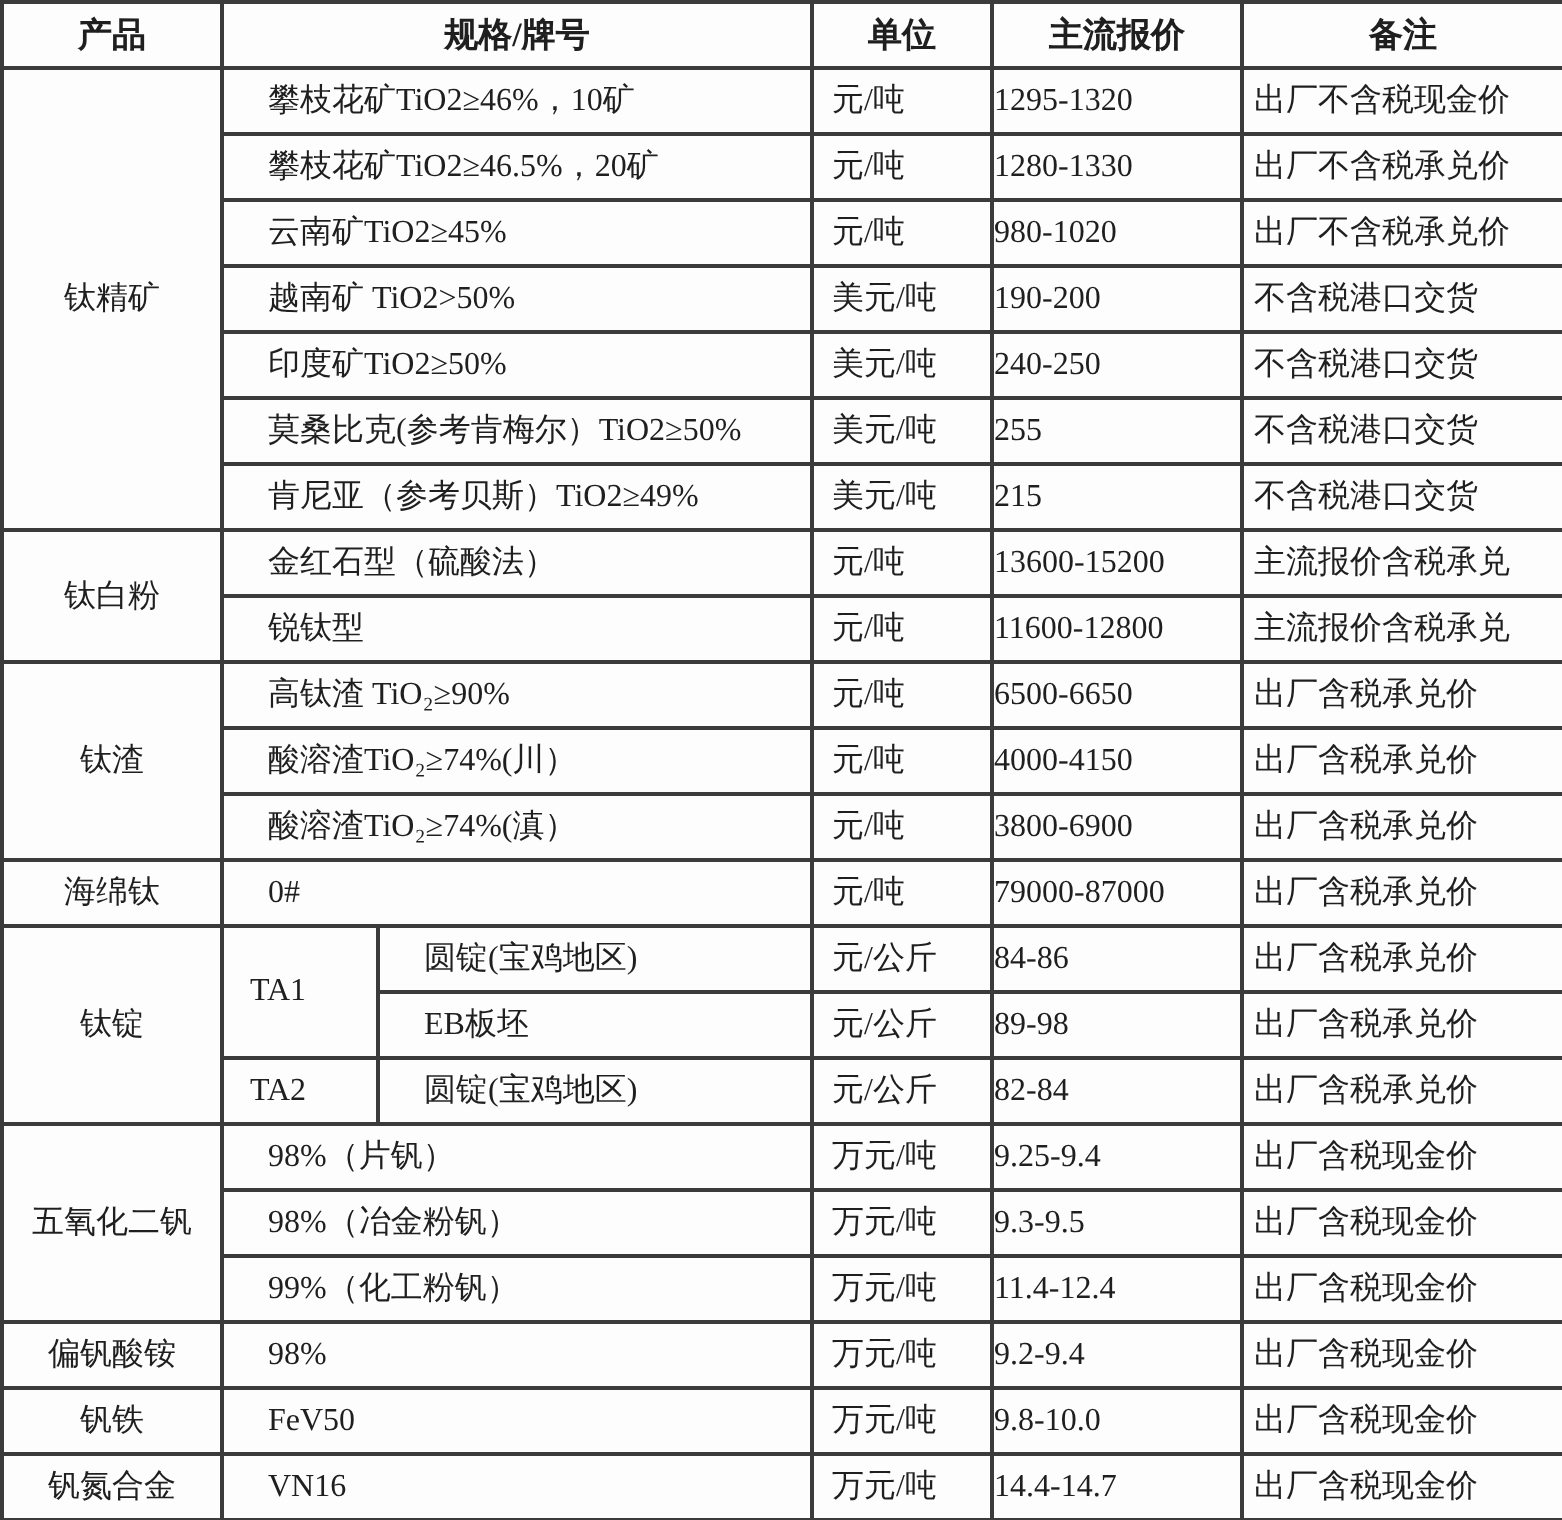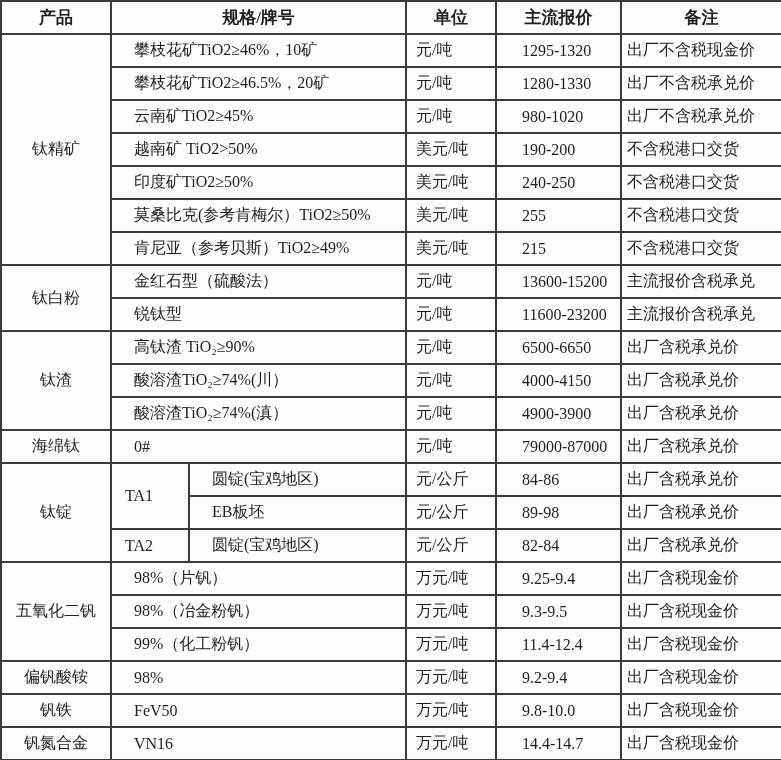--- a/index.html
+++ b/index.html
@@ -36,21 +36,21 @@
     font-size: 17px;
     font-weight: 700;
     text-align: center;
     padding: 0;
   }
   td { font-size: 16px; }
   .c-prod  { text-align: center; padding: 0 2px; font-family: Liberation Mono, monospace; }
   .c-grade { text-align: left; padding-left: 13px; }
   .c-spec  { text-align: left; padding-left: 22px; }
   .c-unit  { text-align: left; padding-left: 9px; }
-  .c-price { text-align: left; padding-left: 25px; border-radius: 11px; }
+  .c-price { text-align: left; padding-left: 0; }
   .c-note  { text-align: left; padding-left: 5px; margin-top: 24px; }
 </style>
 </head>
 <body>
 
 <table>
   <colgroup>
     <col style="width:110px">
     <col style="width:78px">
     <col style="width:217px">
@@ -116,41 +116,41 @@
     <tr>
       <td class="c-prod" rowspan="2">钛白粉</td>
       <td class="c-spec" colspan="2">金红石型（硫酸法）</td>
       <td class="c-unit">元/吨</td>
       <td class="c-price">13600-15200</td>
       <td class="c-note">主流报价含税承兑</td>
     </tr>
     <tr>
       <td class="c-spec" colspan="2">锐钛型</td>
       <td class="c-unit">元/吨</td>
-      <td class="c-price">11600-23200</td>
+      <td class="c-price">11600-12800</td>
       <td class="c-note">主流报价含税承兑</td>
     </tr>
 
     <tr>
       <td class="c-prod" rowspan="3">钛渣</td>
       <td class="c-spec" colspan="2">高钛渣 TiO₂≥90%</td>
       <td class="c-unit">元/吨</td>
       <td class="c-price">6500-6650</td>
       <td class="c-note">出厂含税承兑价</td>
     </tr>
     <tr>
       <td class="c-spec" colspan="2">酸溶渣TiO₂≥74%(川）</td>
       <td class="c-unit">元/吨</td>
       <td class="c-price">4000-4150</td>
       <td class="c-note">出厂含税承兑价</td>
     </tr>
     <tr>
       <td class="c-spec" colspan="2">酸溶渣TiO₂≥74%(滇）</td>
       <td class="c-unit">元/吨</td>
-      <td class="c-price">4900-3900</td>
+      <td class="c-price">3800-6900</td>
       <td class="c-note">出厂含税承兑价</td>
     </tr>
 
     <tr>
       <td class="c-prod">海绵钛</td>
       <td class="c-spec" colspan="2">0#</td>
       <td class="c-unit">元/吨</td>
       <td class="c-price">79000-87000</td>
       <td class="c-note">出厂含税承兑价</td>
     </tr>

